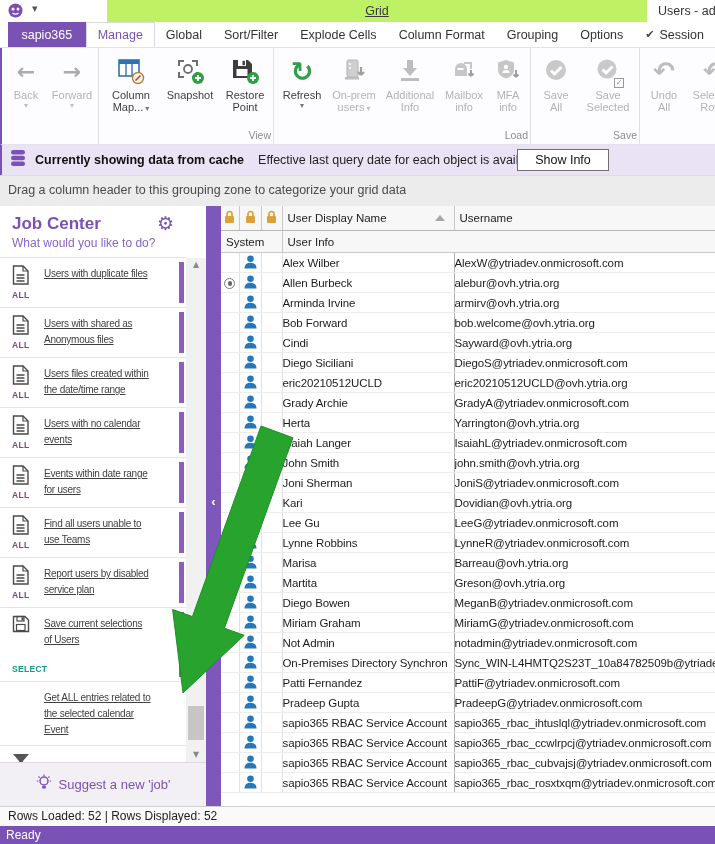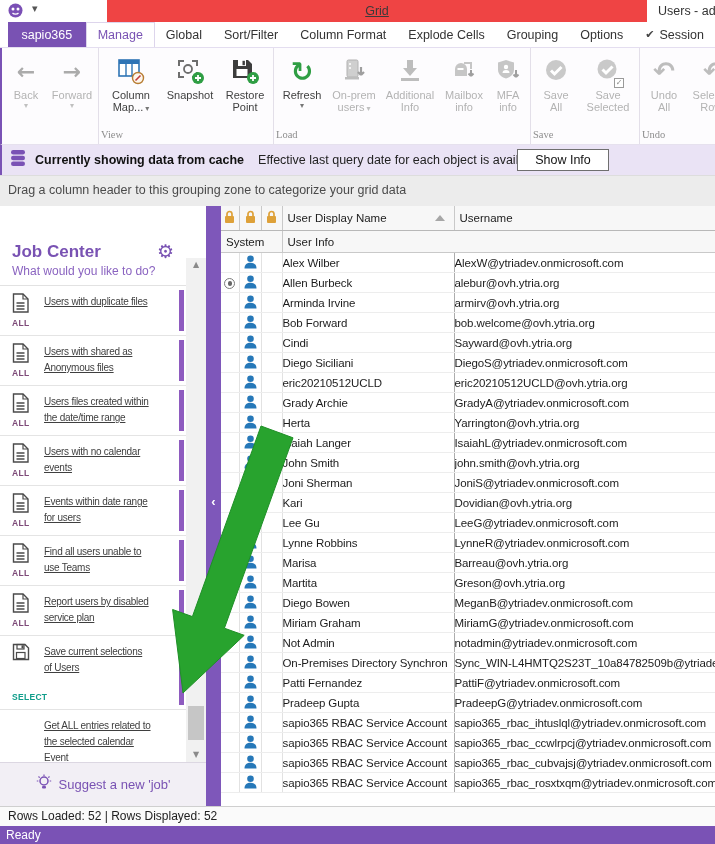--- a/index.html
+++ b/index.html
@@ -4,41 +4,41 @@
 <style>
   * { margin:0; padding:0; box-sizing:border-box; }
   html,body { width:715px; height:844px; overflow:hidden;
     font-family:"Liberation Sans","DejaVu Sans",sans-serif; background:#fff; }
   .window { position:relative; width:715px; height:844px; background:#fff; overflow:hidden; }
 
   
   .titlebar { position:absolute; left:0; top:0; width:715px; height:22px; background:#fff; }
   .app-logo { position:absolute; left:8px; top:3px; }
   .qat-caret { position:absolute; left:32px; top:2px; font-size:11px; color:#555; font-family:"DejaVu Sans",sans-serif; }
-  .title-band { position:absolute; left:107px; top:0; width:540px; height:22px; background:#ef4444;
+  .title-band { position:absolute; left:107px; top:0; width:540px; height:22px; background:#bef264;
     text-align:center; line-height:22px; font-size:12.5px; color:#3a3a3a;text-decoration:underline; }
   .caption-right { position:absolute; left:658px; top:0; width:57px; height:22px; line-height:22px;
     font-size:12.5px; color:#333; white-space:nowrap; overflow:hidden; }
 
   
   .tabstrip { position:absolute; left:0; top:22px; width:715px; height:26px; background:#fff;
     display:flex; align-items:stretch; padding-left:8px; border-bottom:1px solid #e4def0; }
   .app-tab { width:97px; background:#7952b3; color:#fff; font-size:12.5px; display:flex;
     align-items:center; justify-content:center; }
   .tab { padding:0 11px; font-size:12.5px; color:#333; display:flex; align-items:center; white-space:nowrap; }
   .tab.selected { background:#fff; color:#7952b3; border:1px solid #ddd5ec; border-bottom:none; }
   .tab .check { margin-right:5px; font-size:11px; color:#444; font-family:"DejaVu Sans",sans-serif; }
 
   
   .ribbon { position:absolute; left:0; top:48px; width:715px; height:97px; background:#fdfcfe;
     border-left:2px solid #7a52b5; border-bottom:1px solid #e6e1ee; display:flex; }
   .rgroup { display:flex; flex-direction:column; border-right:1px solid #e3dfe9; padding:2px 2px 0 2px; }
   .rgroup:last-child { border-right:none; }
   .rbtns { display:flex; flex:1; }
-  .rcaption { height:15px; text-align:left; font-size:10.5px; color:#8d8d8d;font-family:Liberation Serif, serif; }
+  .rcaption { height:15px; text-align:right; font-size:10.5px; color:#8d8d8d; }
   .rbtn { display:flex; flex-direction:column; align-items:center; padding-top:3px; }
   .ric { height:36px; display:flex; align-items:center; justify-content:center; position:relative; }
   .rlbl { font-size:11px; line-height:12px; color:#3f3f3f; text-align:center; white-space:nowrap; }
   .rbtn.disabled .rlbl { color:#b3b3b3; }
   .rcaret { font-size:8px; color:#777; line-height:9px; font-family:"DejaVu Sans",sans-serif; }
   .rbtn.disabled .rcaret { color:#c0c0c0; }
   .mini-caret { font-size:8px; color:#777; margin-left:2px; font-family:"DejaVu Sans",sans-serif; }
   .glyph { font-family:"DejaVu Sans",sans-serif; font-weight:bold; }
   .chk { position:absolute; right:-2px; bottom:1px; width:10px; height:10px; background:#fff;
     border:1px solid #9a9a9a; font-size:8px; line-height:8px; color:#8a8a8a; text-align:center; }
@@ -54,21 +54,21 @@
 
   
   .groupbar { position:absolute; left:0; top:175px; width:715px; height:31px; background:#ececec;
     border-top:1px solid #ddd; font-size:12.5px; color:#4a4a4a; padding:7px 0 0 8px; }
 
   
   .main { position:absolute; left:0; top:206px; width:715px; height:600px; }
 
   
   .jobpanel { position:absolute; left:0; top:0; width:186px; height:556px; background:#fff; overflow:hidden; }
-  .job-header { position:relative; height:52px; padding:8px 0 0 12px; border-bottom:1px solid #e2e2e2;margin-top:28px; }
+  .job-header { position:relative; height:52px; padding:8px 0 0 12px; border-bottom:1px solid #e2e2e2; }
   .job-title { font-size:17px; font-weight:bold; color:#7952b3; }
   .job-subtitle { font-size:12px; color:#8a63c0; margin-top:2px; }
   .gear { position:absolute; right:12px; top:6px; font-size:19px; color:#7952b3;
     font-family:"DejaVu Sans",sans-serif; }
   .job-items { }
   .job-item { position:relative; display:flex; min-height:48px; padding:7px 10px 7px 12px;
     border-bottom:1px solid #e4e4e4; }
   .job-icon-col { width:32px; flex:none; display:flex; flex-direction:column; align-items:flex-start; }
   .job-badge { font-size:8.5px; font-weight:bold; letter-spacing:.3px; margin-top:1px; }
   .b-all { color:#7d4a78; }
@@ -149,24 +149,24 @@
         <div class="tab selected">
           <span class="tab-label">Manage</span>
         </div>
         <div class="tab">
           <span class="tab-label">Global</span>
         </div>
         <div class="tab">
           <span class="tab-label">Sort/Filter</span>
         </div>
         <div class="tab">
+          <span class="tab-label">Explode Cells</span>
+        </div>
+        <div class="tab">
           <span class="tab-label">Column Format</span>
-        </div>
-        <div class="tab">
-          <span class="tab-label">Explode Cells</span>
         </div>
         <div class="tab">
           <span class="tab-label">Grouping</span>
         </div>
         <div class="tab">
           <span class="tab-label">Options</span>
         </div>
         <div class="tab">
           <span class="check">✔</span>
           <span class="tab-label">Session</span>

